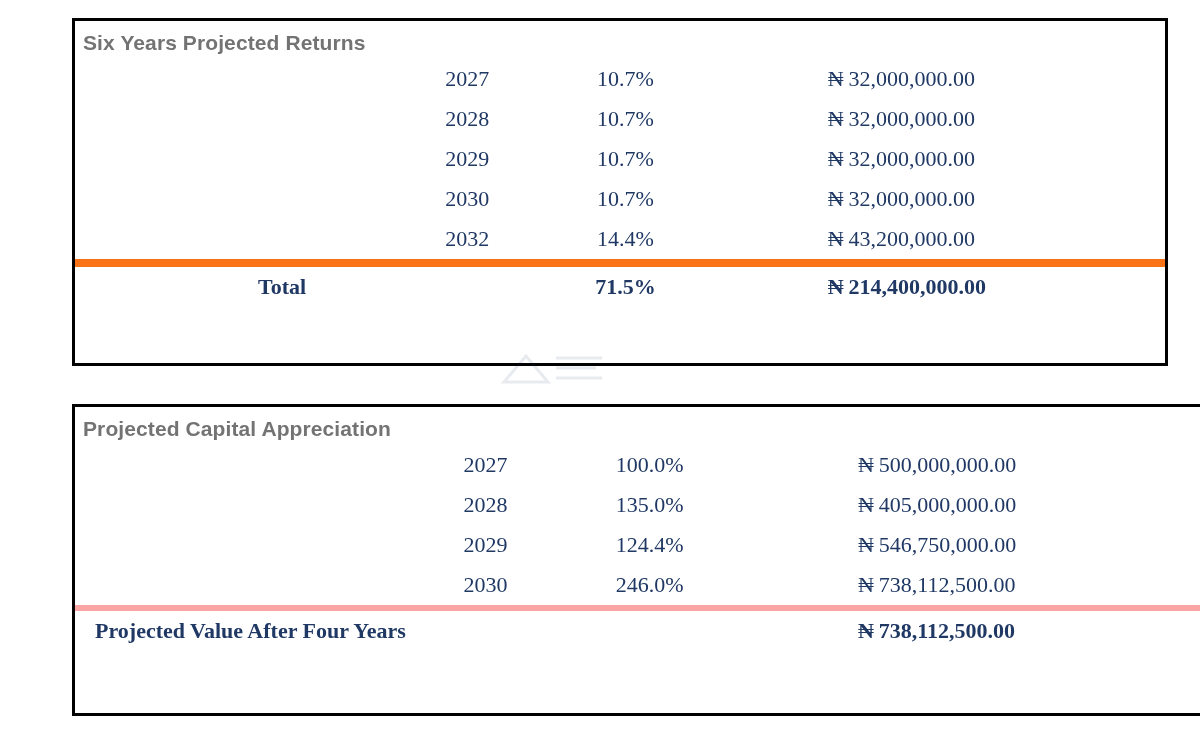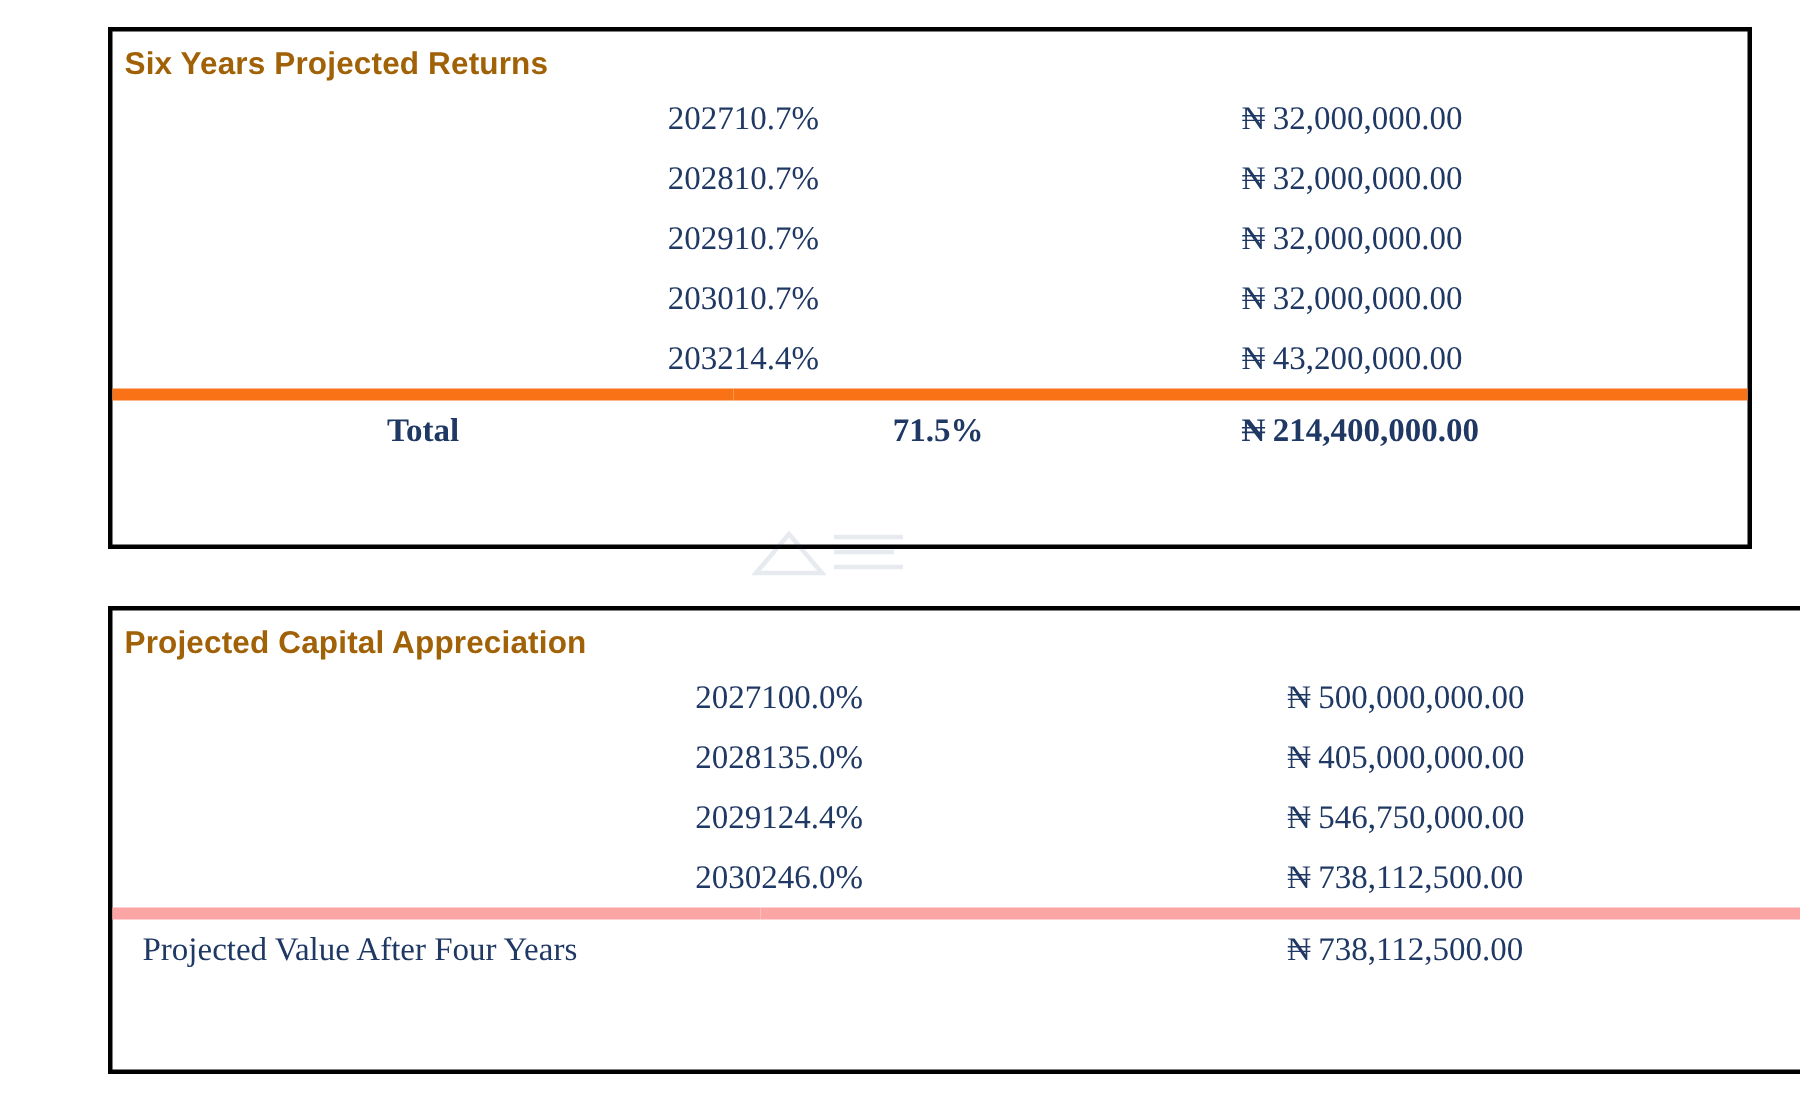--- a/index.html
+++ b/index.html
@@ -42,21 +42,21 @@
     left: 72px;
     top: 404px;
     width: 1144px;
     height: 312px;
   }
 
   .panel-title {
     font-family: "Liberation Sans", sans-serif;
     font-weight: bold;
     font-size: 21px;
-    color: #a16207;
+    color: #737373;
     padding: 10px 0 0 8px;
     letter-spacing: 0.1px;
     white-space: nowrap;
   }
 
   table.rows {
     width: 100%;
     border-collapse: collapse;
     margin-top: 4px;
   }
@@ -69,21 +69,21 @@
     white-space: nowrap;
   }
 
   .col-year {
     width: 38%;
     text-align: right;
     padding-left: 0 !important;
   }
   .col-pct {
     width: 25%;
-    text-align: left;
+    text-align: center;
   }
   .col-amt {
     width: 37%;
     text-align: left;
     padding-left: 66px !important;
   }
 
   
   .total-row td {
     border-top: 8px solid #f97316;
@@ -92,23 +92,23 @@
     font-size: 21px;
     padding-top: 12px;
     padding-bottom: 8px;
   }
   .total-row .col-year { text-align: center; }
   .total-row .col-pct  { text-align: center; }
   .total-row .col-amt  { text-align: left; }
 
   
   .footer-row td {
-    border-top: 8px solid #fca5a5;
+    border-top: 6px solid #fca5a5;
     font-family: "Liberation Sans", sans-serif;
-    font-weight: normal;
+    font-weight: bold;
     font-size: 21px;
     padding-top: 20px;
     padding-bottom: 10px;
   }
   .footer-row .footer-label {
     text-align: left;
     padding-left: 20px;
     width: 63%;
   }
   .footer-row .footer-amt {

